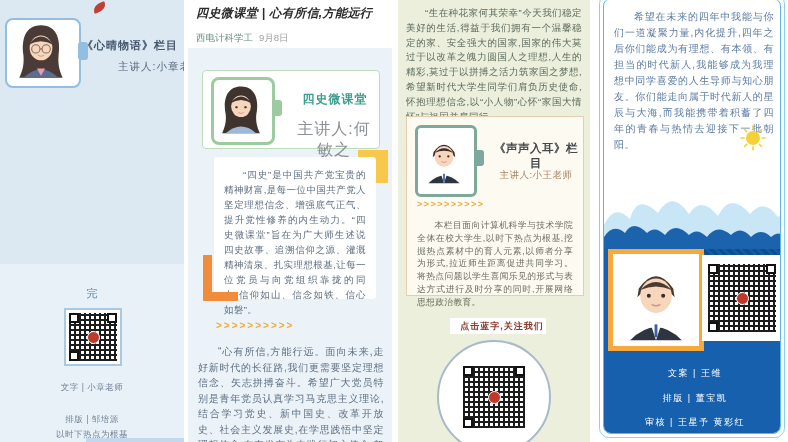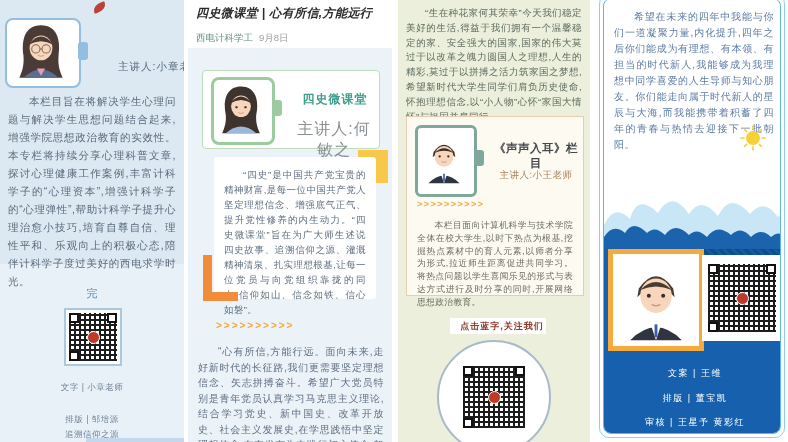--- a/index.html
+++ b/index.html
@@ -82,38 +82,38 @@
         <path d="M18 24 Q30 8 42 24 Q30 17 18 24 Z" fill="#4a3b36"></path>
         <circle cx="25" cy="28" r="4" fill="none" stroke="#7a6a5e" stroke-width="1"></circle>
         <circle cx="35" cy="28" r="4" fill="none" stroke="#7a6a5e" stroke-width="1"></circle>
         <line x1="29" y1="28" x2="31" y2="28" stroke="#7a6a5e" stroke-width="1"></line>
         <path d="M27 34 Q30 36 33 34" fill="none" stroke="#c98" stroke-width="1"></path>
         <path d="M13 56 Q30 40 47 56 Z" fill="#5b6d90"></path>
         <path d="M26 47 L30 54 L34 47 Z" fill="#e89bb0"></path>
       </svg>
     </div>
 
+    <div class="abs p1-name" style="left:82px;top:38px;width:100px;">《心晴物语》栏目</div>
     <div class="abs p1-host" style="left:82px;top:60px;width:100px;margin-left:36px;">主讲人:小章老师</div>
 
-    <div class="abs p1-body just" style="left:8px;top:92px;width:168px;">本栏目旨在将解决学生心理问题与解决学生思想问题结合起来,增强学院思想政治教育的实效性。本专栏将持续分享心理科普文章,探讨心理健康工作案例,丰富计科学子的“心理资本”,增强计科学子的“心理弹性”,帮助计科学子提升心理治愈小技巧,培育自尊自信、理性平和、乐观向上的积极心态,陪伴计科学子度过美好的西电求学时光。</div>
 
     <div class="abs endmark" style="top:286px;">完</div>
 
     <div class="abs qr-box" style="left:64px;top:308px;width:48px;height:48px;">
       <div class="qr" style="width:48px;height:48px;">
         <i class="f tl"></i>
           <i class="f tr"></i>
           <i class="f bl"></i>
           <i class="dot"></i>
       </div>
     </div>
 
     <div class="abs credit" style="top:380px;">文字 | 小章老师</div>
     <div class="abs credit" style="top:412px;">排版 | 邹培源</div>
-    <div class="abs credit" style="top:427px;">追溯信仰之源</div>
+    <div class="abs credit" style="top:427px;">以时下热点为根基</div>
     <div class="abs" style="left:86px;top:438px;width:98px;height:4px;background:#c2d8ec;"></div>
   </div>
 
   <div class="panel" id="p2">
     <div class="abs art-title" style="left:8px;top:5px;width:196px;font-style:italic;">四史微课堂 | 心有所信,方能远行</div>
     <div class="abs" style="left:8px;top:27px;">
       <span class="acct">西电计科学工</span><span class="pdate">9月8日</span>
     </div>
     <div class="abs content-bg"></div>
 

